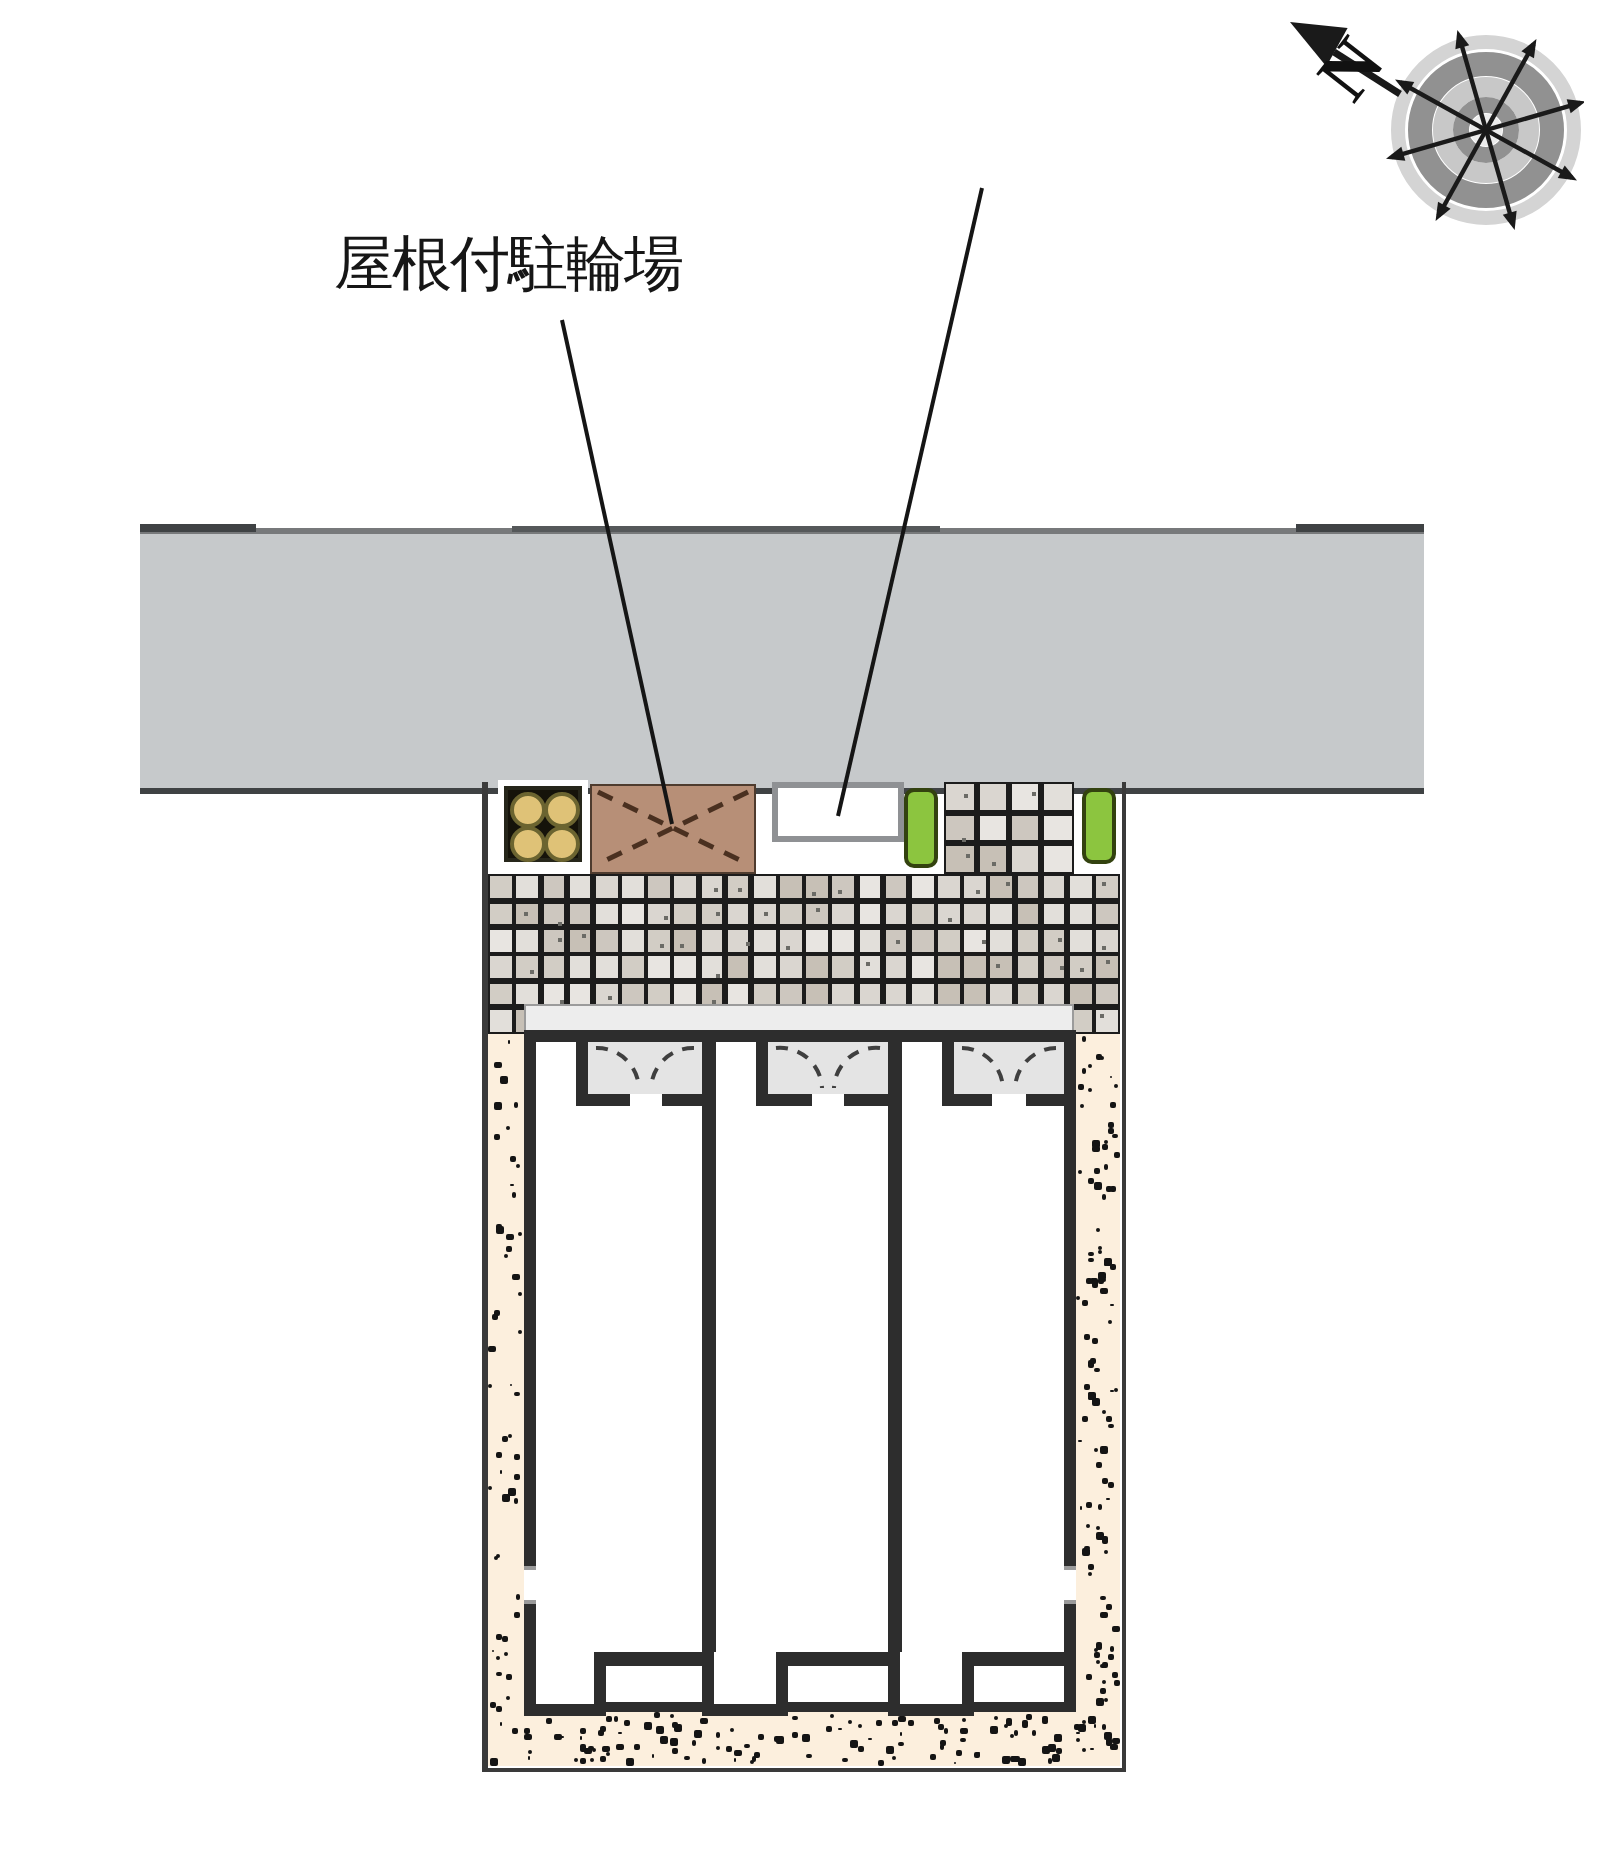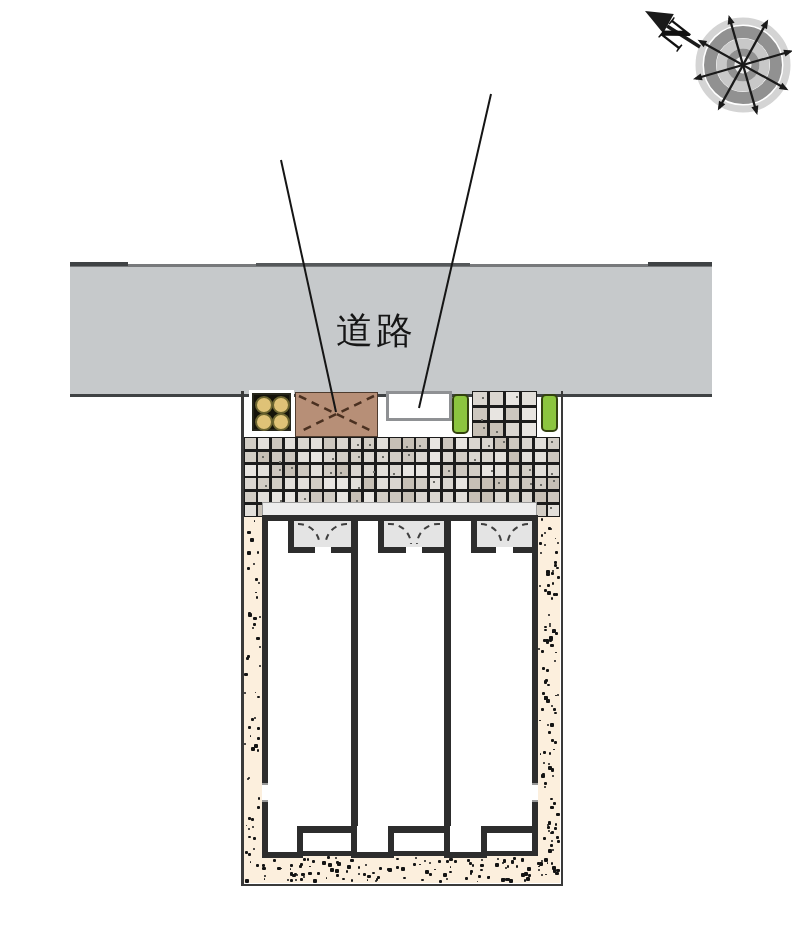--- a/index.html
+++ b/index.html
@@ -16,21 +16,20 @@
 <body>
 
 <div class="canvas">
 
   <div class="abs" style="left:70px;top:264px;width:642px;height:127px;background:#c6c9cb;
               border-top:3px solid #77797b;border-bottom:3px solid #3f4244;">
   </div>
   <div class="abs" style="left:70px;top:262px;width:58px;height:4px;background:#3f4244;"></div>
   <div class="abs" style="left:256px;top:263px;width:214px;height:3px;background:#55585a;"></div>
   <div class="abs" style="left:648px;top:262px;width:64px;height:4px;background:#3f4244;"></div>
-  <div class="label" style="left:336px;top:306px;font-size:37px;letter-spacing:3px;font-weight:400;">道路</div>
 
   <div class="abs" style="left:241px;top:391px;width:2.5px;height:495px;background:#3a3a3a;"></div>
   <div class="abs" style="left:560.5px;top:391px;width:2.5px;height:495px;background:#3a3a3a;"></div>
   <div class="abs" style="left:241px;top:883.5px;width:322px;height:2.5px;background:#3a3a3a;"></div>
 
   <div class="abs" id="tile-strip" style="left:244px;top:437px;width:316px;height:80px;background:#1c1c1c;overflow:hidden;">
       <div style="position: absolute; left: 1.3px; top: 1.3px; width: 10.5667px; height: 10.7333px; background: rgb(210, 205, 197);"></div>
       <div style="position: absolute; left: 1.3px; top: 14.6333px; width: 10.5667px; height: 10.7333px; background: rgb(210, 205, 197);"></div>
       <div style="position: absolute; left: 1.3px; top: 27.9667px; width: 10.5667px; height: 10.7333px; background: rgb(232, 229, 225);"></div>
       <div style="position: absolute; left: 1.3px; top: 41.3px; width: 10.5667px; height: 10.7333px; background: rgb(218, 214, 208);"></div>
@@ -650,20 +649,21 @@
     <g fill="none" stroke="#3f3f3f" stroke-width="2" stroke-dasharray="6 5">
       <path d="M298 524 A21 21 0 0 1 319.5 544"></path>
         <path d="M347 524 A21 21 0 0 0 325.5 544"></path>
       <path d="M388 524 A21 21 0 0 1 411 544"></path>
         <path d="M440 524 A21 21 0 0 0 417 544"></path>
       <path d="M481 524 A21 21 0 0 1 501.5 544"></path>
         <path d="M528 524 A21 21 0 0 0 507.5 544"></path>
     </g>
   </svg>
 
+  <div class="label" style="left:167px;top:112px;font-size:30px;letter-spacing:-1px;">屋根付駐輪場</div>
 
   <svg class="abs" style="left:636px;top:2px;" width="156" height="126" viewBox="0 0 156 126">
     <circle cx="107" cy="63" r="44" fill="none" stroke="#d4d4d4" stroke-width="7"></circle>
     <circle cx="107" cy="63" r="33" fill="none" stroke="#919191" stroke-width="12"></circle>
     <circle cx="107" cy="63" r="21.5" fill="none" stroke="#c8c8c8" stroke-width="10"></circle>
     <circle cx="107" cy="63" r="12.5" fill="none" stroke="#919191" stroke-width="8"></circle>
     <circle cx="107" cy="63" r="8" fill="#ececec"></circle>
     <g id="compass-arrows">
         <line x1="59.898176899022374" y1="76.50623043503296" x2="154.10182310097764" y2="49.49376956496704" stroke="#1a1a1a" stroke-width="2.2"></line>
         <polygon points="156.98560818879258,48.66685749751604 149.3265474062889,54.60813580524698 147.34195844440654,47.68705159449109" fill="#1a1a1a"></polygon>

